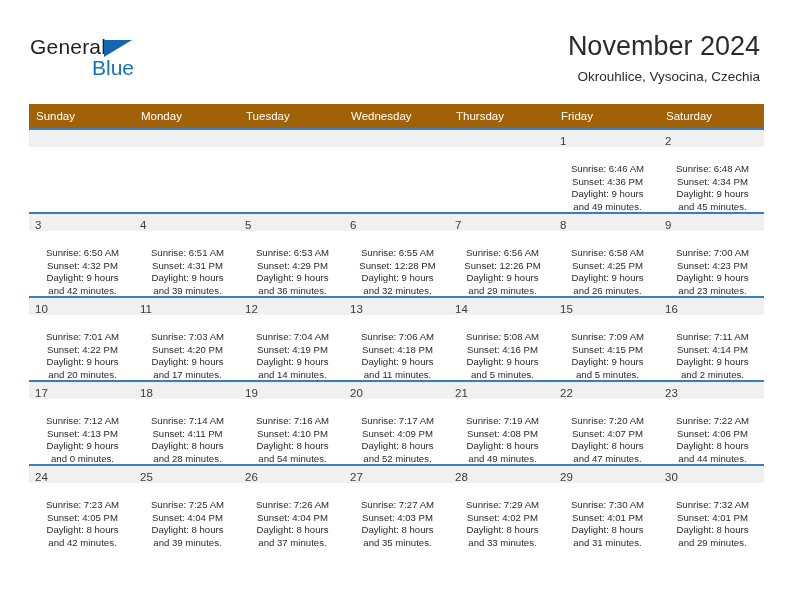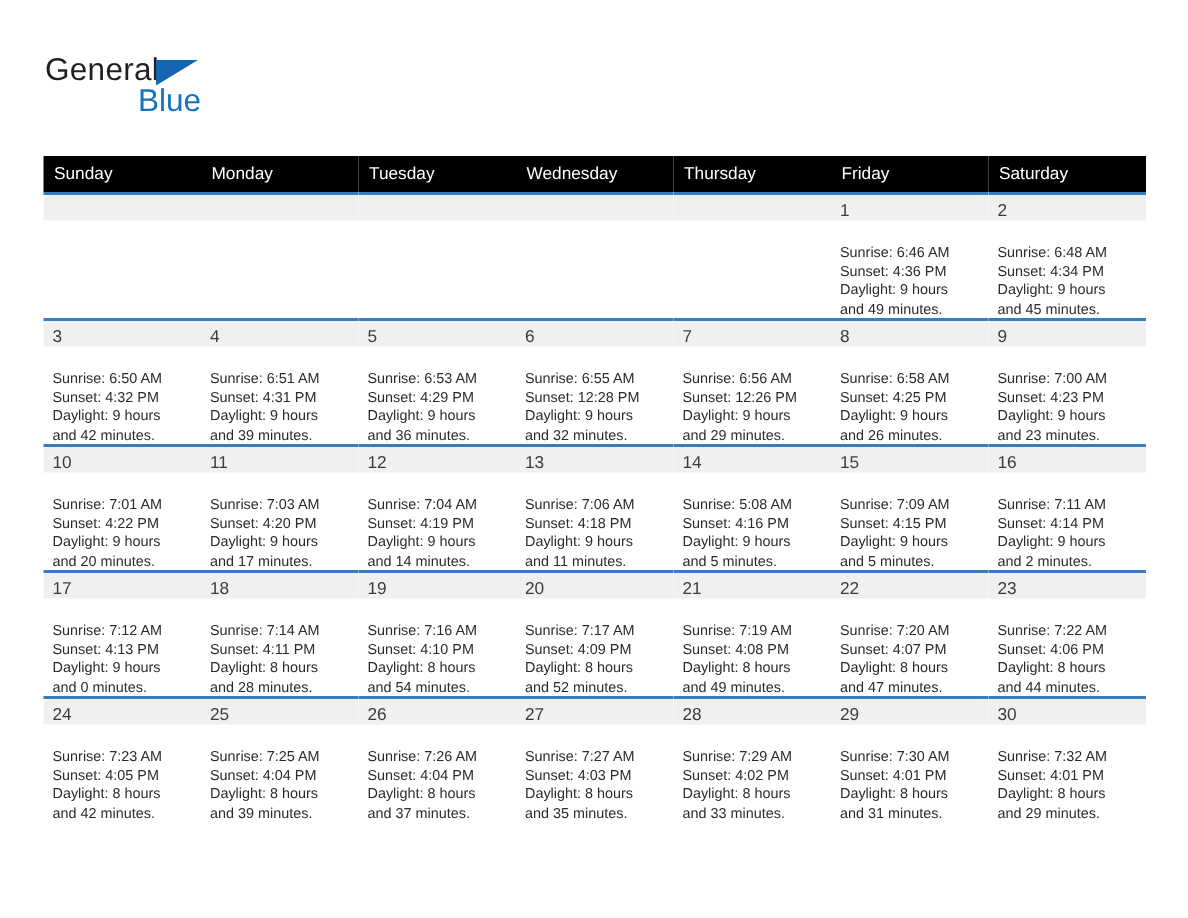--- a/index.html
+++ b/index.html
@@ -95,21 +95,21 @@
     left: 29px;
     top: 104px;
     width: 735px;
   }
   table.cal {
     border-collapse: collapse;
     width: 735px;
     table-layout: fixed;
   }
   table.cal th {
-    background: #000000;
+    background: #a16207;
     color: #ffffff;
     font-size: 11.5px;
     font-weight: normal;
     text-align: left;
     padding: 5px 0 6px 7px;
     height: 13px;
     font-family: "Liberation Sans", sans-serif;
     border: none;
   }
   table.cal td {
@@ -138,20 +138,21 @@
     box-sizing: border-box;
   }
   .daynum {
     font-size: 11.5px;
     color: #3b3b3b;
     line-height: 15px;
     font-family: "Liberation Sans", sans-serif;
   }
   .cell-body {
     padding: 16px 4px 0 6px;
+    text-align: center;
   }
   .cell-body div {
     font-size: 9.6px;
     line-height: 12.6px;
     color: #2b2b2b;
     white-space: nowrap;
     font-family: "Liberation Sans", sans-serif;
   }
 </style>
 </head>
@@ -160,20 +161,24 @@
 <div class="page">
 
   <div class="topbar">
 
     <div class="logo">
       <span class="logo-general">General</span>
       <span class="logo-tri"></span>
       <span class="logo-blue">Blue</span>
     </div>
 
+    <div class="title-block">
+      <h1 class="cal-title">November 2024</h1>
+      <p class="cal-subtitle">Okrouhlice, Vysocina, Czechia</p>
+    </div>
 
   </div>
 
   <div class="cal-wrap">
     <table class="cal">
       <thead>
         <tr>
           <th>Sunday</th>
           <th>Monday</th>
           <th>Tuesday</th>

